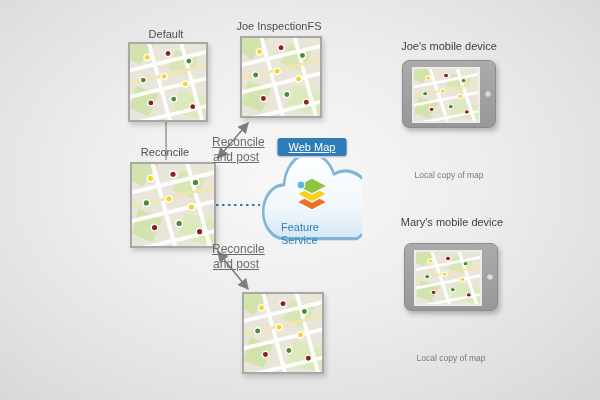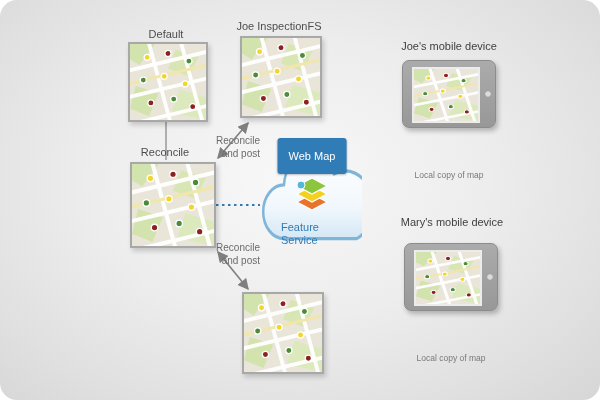--- a/index.html
+++ b/index.html
@@ -1,48 +1,48 @@
 <!DOCTYPE html>
 <html style="--accent: #2f7cb6;"><head>
 <meta charset="utf-8">
 <style>
   html,body{margin:0;padding:0;}
   body{font-family:"Liberation Sans", sans-serif;}
   .canvas{
     position:relative;width:600px;height:400px;overflow:hidden;
     background:radial-gradient(ellipse at 48% 45%, #f8f8f8 0%, #ededed 45%, #e0e0e0 78%, #d6d6d6 100%);
-    border-radius:17px;
   }
   .connectors{position:absolute;left:0;top:0;width:600px;height:400px;pointer-events:none;}
 
   
   .node-label{
     position:absolute;transform:translateX(-50%);
     font-size:11px;color:#4d4d4d;white-space:nowrap;
   }
   .map-thumb{
     position:absolute;border:2px solid #a8a8a8;background:#e9e5d8;
     box-shadow:2px 3px 5px rgba(0,0,0,.18);overflow:hidden;
   }
   .map-thumb svg,.screen svg{display:block;width:100%;height:100%;}
 
   
   .reconcile{
-    position:absolute;width:48px;text-align:right;
-    font-size:10px;line-height:1.25;color:#6b6b6b;
+    position:absolute;width:48px;text-align:center;
+    font-size:12px;line-height:1.25;color:#6b6b6b;text-decoration:underline;
   }
 
   
   .cloud-svg{position:absolute;}
   .layers-svg{position:absolute;}
   .webmap-badge{
     position:absolute;transform:translateX(-50%);
     background:var(--accent,#2f7cb6);color:#fff;font-size:11px;
-    padding:12px 11px;border-radius:3px;white-space:nowrap;
+    padding:3px 11px;border-radius:3px;white-space:nowrap;
     box-shadow:0 1px 2px rgba(0,0,0,.25);
+    text-decoration:underline;
   }
   .feature-label{
     position:absolute;transform:translateX(-50%);width:58px;text-align:left;
     color:var(--accent,#2f7cb6);font-size:11px;line-height:1.2;
   }
 
   
   .device-label{
     position:absolute;transform:translateX(-50%);
     font-size:11px;color:#3f3f3f;white-space:nowrap;

